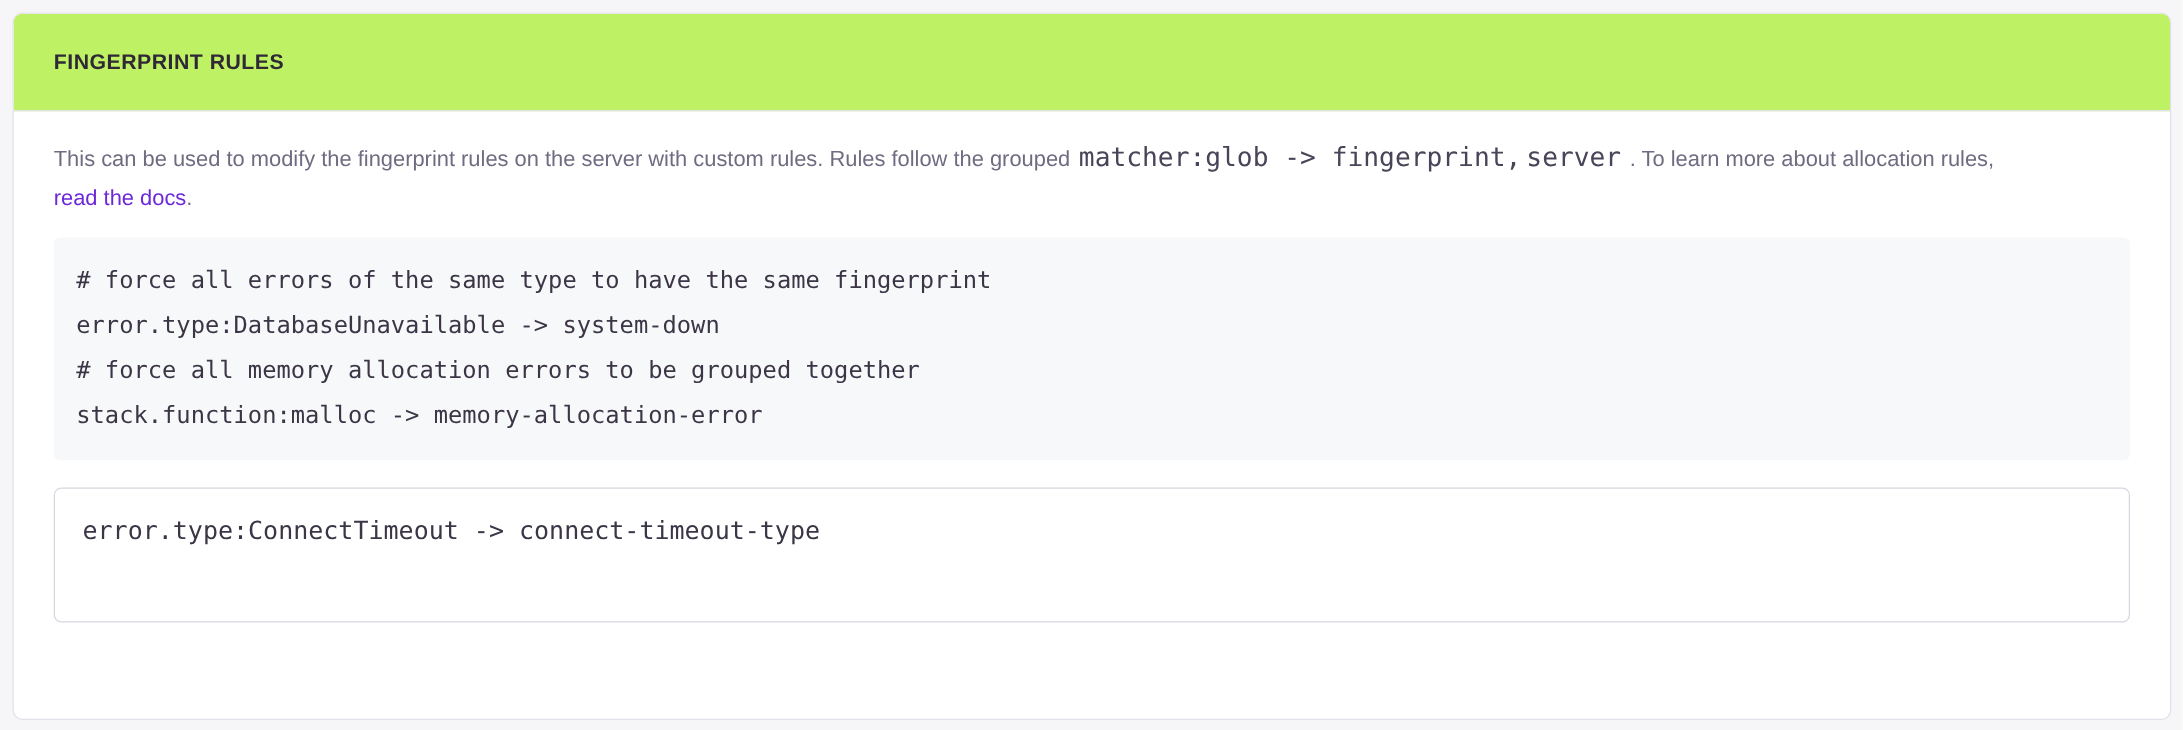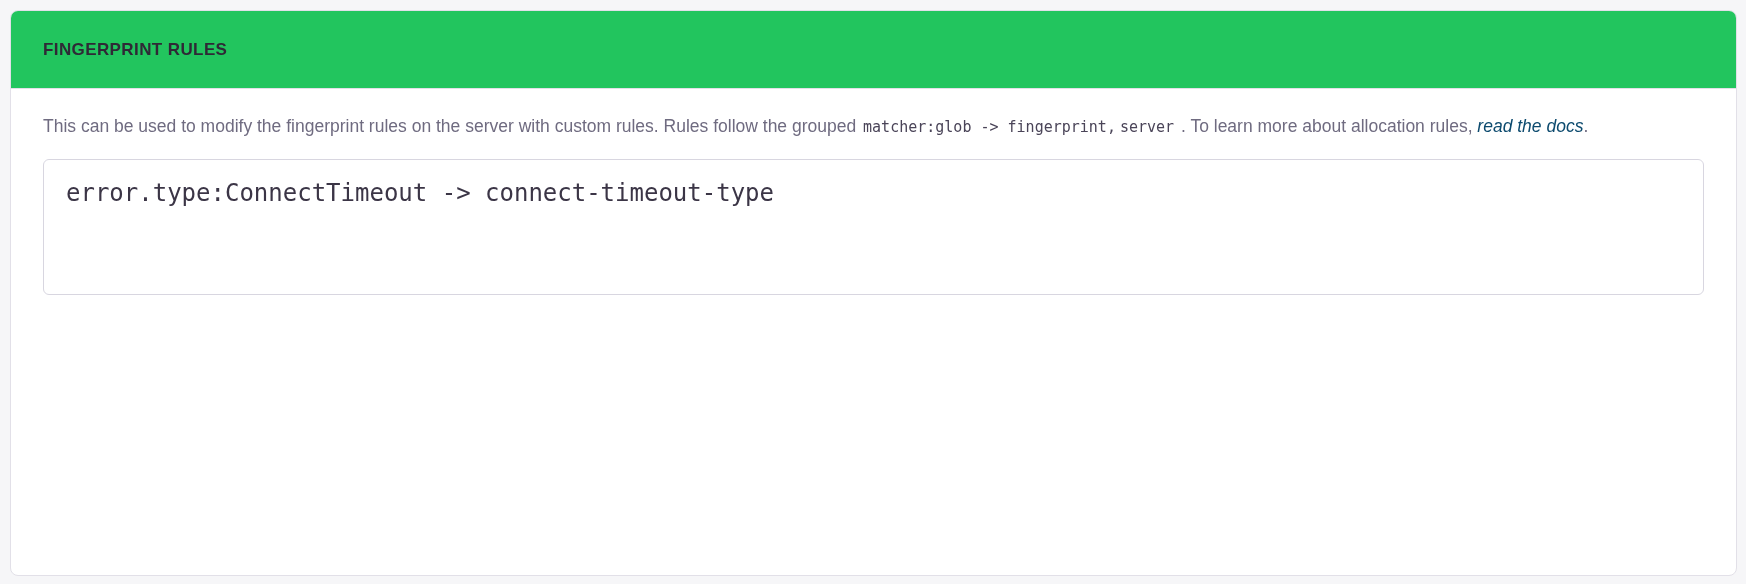--- a/index.html
+++ b/index.html
@@ -25,21 +25,21 @@
     border: 1px solid #e2e0e8;
     border-radius: 8px;
     width: 100%;
     height: 100%;
     overflow: hidden;
     display: flex;
     flex-direction: column;
   }
 
   .panel-header {
-    background: #22c55e;
+    background: #bef264;
     border-bottom: 1px solid #e2e0e8;
     height: 78px;
     display: flex;
     align-items: center;
     padding: 0 32px;
     flex: 0 0 auto;
   }
 
   .panel-title {
     font-size: 17px;
@@ -60,55 +60,54 @@
   .description {
     font-size: 17.5px;
     line-height: 31px;
     color: #6f6b80;
     margin: 0 0 16px 0;
     max-width: 1560px;
   }
 
   .code-inline {
     font-family: "DejaVu Sans Mono", "Liberation Mono", monospace;
-    font-size: 15px;
+    font-size: 21px;
     color: #4a4458;
     padding: 0 2px;
     white-space: nowrap;
   }
 
   .doc-link {
-    color: #0c4a6e;
+    color: #6d28d9;
     text-decoration: none;
     cursor: pointer;
-    font-style: italic;
   }
 
   .code-block {
     background: #f7f8fa;
     border-radius: 5px;
     padding: 16px 18px 18px 18px;
     margin: 0 0 22px 0;
     font-family: "DejaVu Sans Mono", "Liberation Mono", monospace;
     font-size: 19px;
     line-height: 36px;
     color: #3b3546;
     white-space: pre;
     overflow: hidden;
   }
 
   .rules-input {
     width: 100%;
-    height: 136px;
+    height: 108px;
     background: #ffffff;
     border: 1px solid #d8d6e0;
     border-radius: 6px;
     padding: 18px 22px;
     font-family: "DejaVu Sans Mono", "Liberation Mono", monospace;
-    font-size: 24px;
+    font-size: 20px;
     line-height: 30px;
     color: #3b3546;
     resize: none;
     outline: none;
     display: block;
     white-space: pre;
     overflow: hidden;
   }
   .rules-input::placeholder { color: #a5a1b3; }
 </style>
@@ -121,18 +120,22 @@
     <div class="panel-header">
       <div class="panel-title">FINGERPRINT RULES</div>
     </div>
 
     <div class="panel-body">
 
       <p class="description">
         <span>This can be used to modify the fingerprint rules on the server with custom rules. Rules follow the grouped </span><span class="code-inline">matcher:glob -&gt; fingerprint,</span><span class="code-inline">server</span><span> . To learn more about allocation rules, </span><a class="doc-link">read the docs</a><span>.</span>
       </p>
 
+      <div class="code-block"># force all errors of the same type to have the same fingerprint
+error.type:DatabaseUnavailable -&gt; system-down
+# force all memory allocation errors to be grouped together
+stack.function:malloc -&gt; memory-allocation-error</div>
 
       <textarea class="rules-input" spellcheck="false" placeholder="matcher:glob -&gt; fingerprint, values" style="">error.type:ConnectTimeout -&gt; connect-timeout-type</textarea>
 
     </div>
   </div>
 </div>
 
 </body></html>

